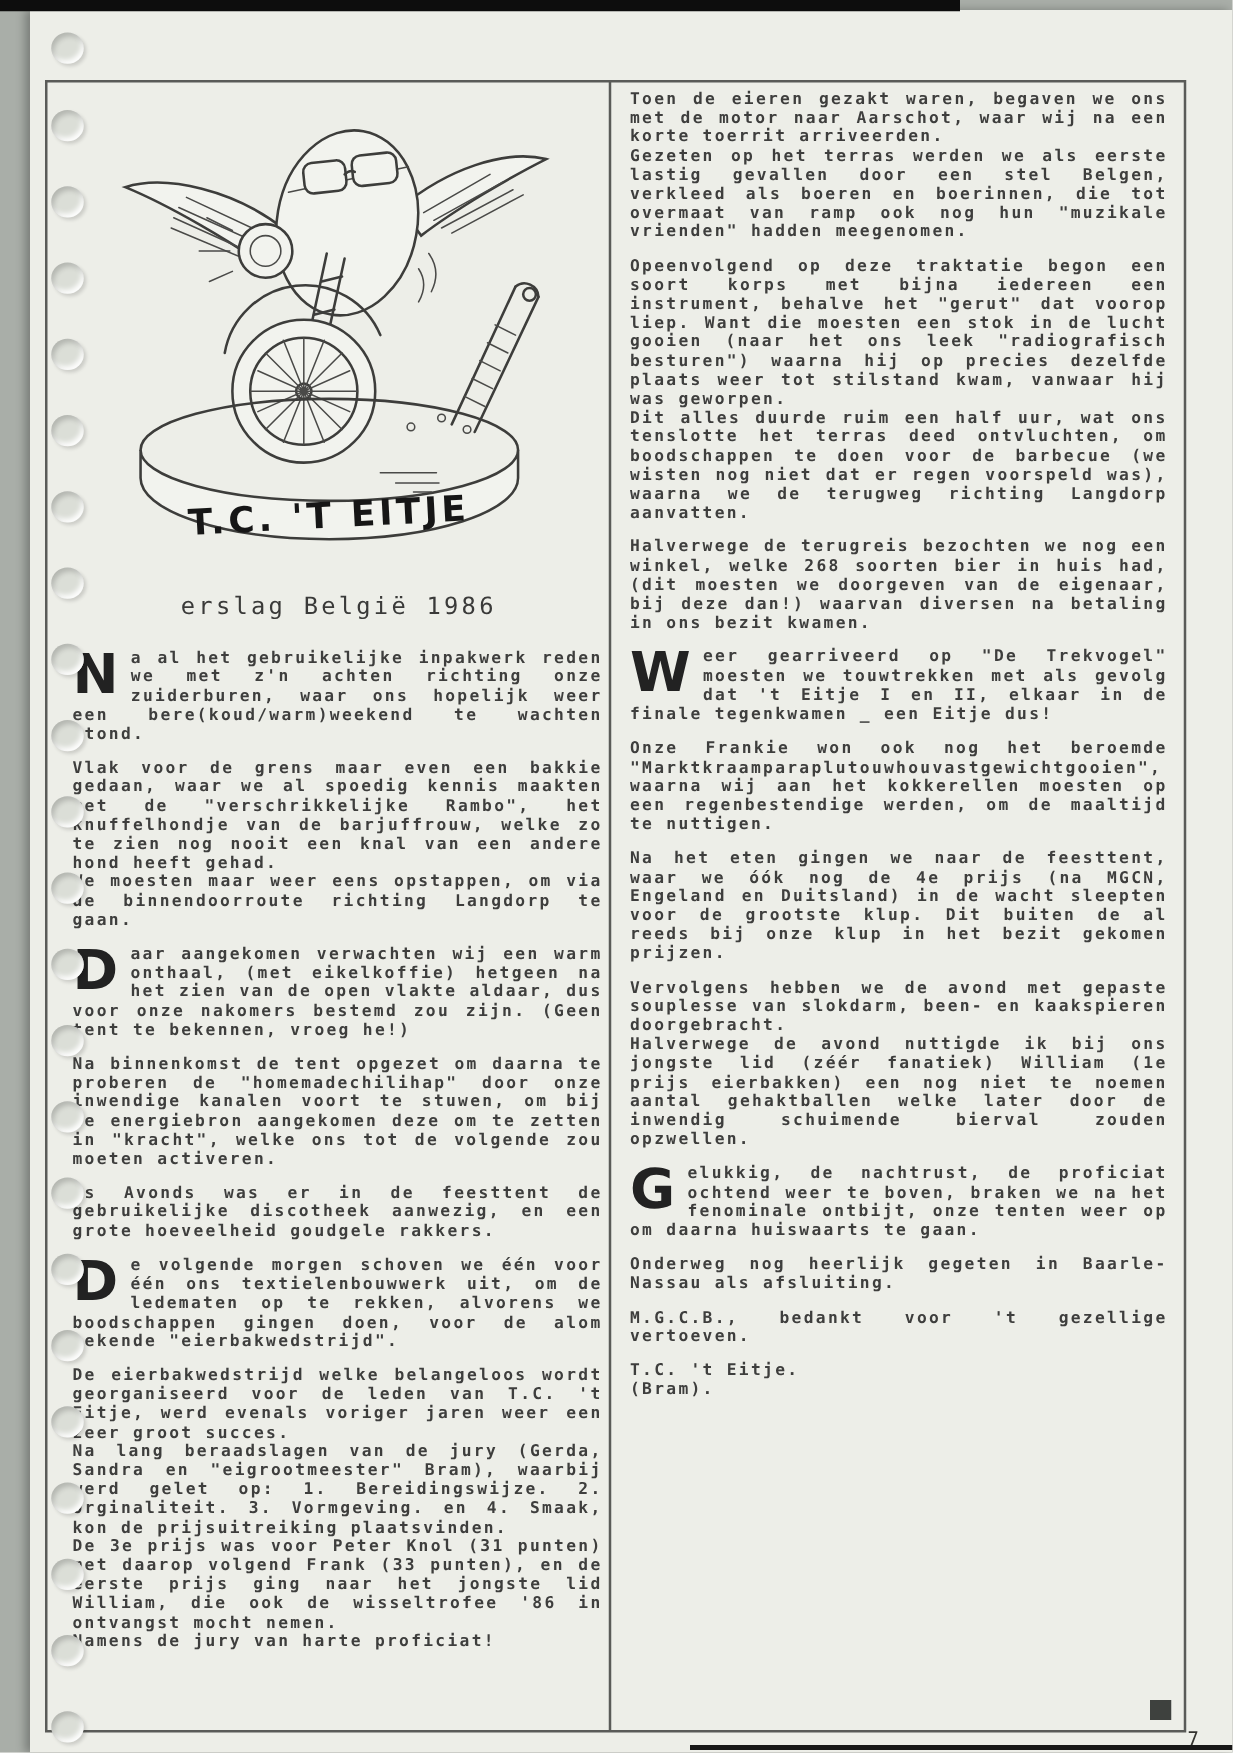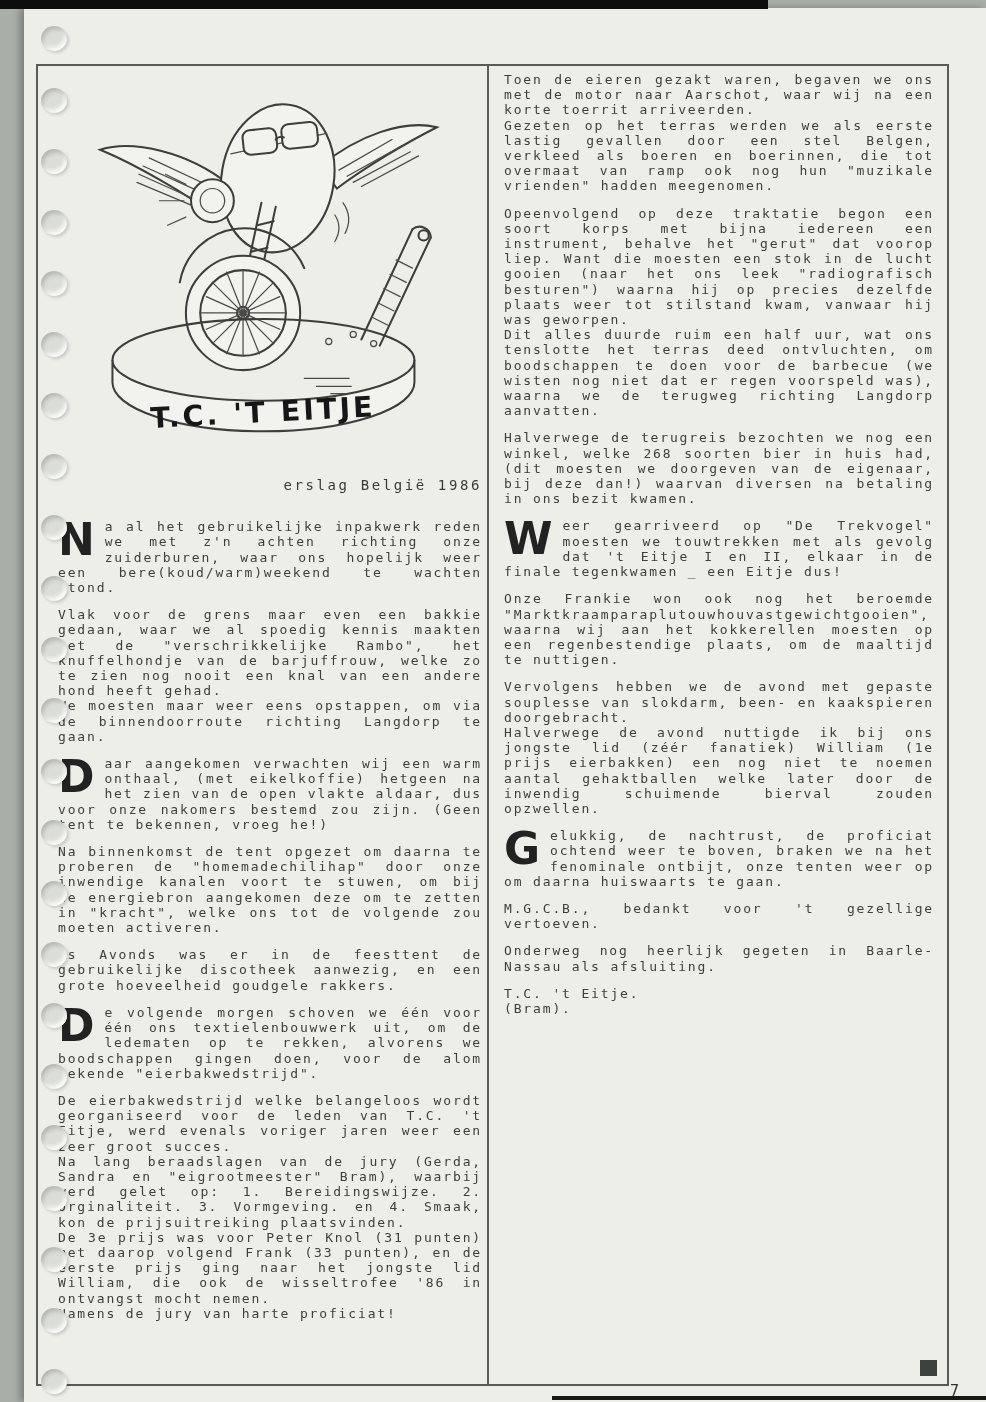--- a/index.html
+++ b/index.html
@@ -27,31 +27,31 @@
     position:absolute;left:487px;top:64px;width:2px;height:1320px;background:#5a5b58;
   }
   .col{
     position:absolute;color:#3e3e3d;
     font-size:13px;line-height:15.2px;letter-spacing:1.85px;
     text-align:justify;
   }
   .col-left{left:58px;top:72px;width:424px;}
   .col-right{left:504px;top:72px;width:430px;}
   .para{margin:0 0 12px 0;}
-  .ptext{white-space:pre-line;}
+  .ptext{white-space:pre-line;font-weight:bold;}
   .dropcap{
     float:left;
     font-family:"DejaVu Sans","Liberation Sans",sans-serif;
     font-weight:bold;font-size:44px;line-height:40px;
     margin:1px 8px 1px 0;color:#222;
   }
   .dropcap:empty{display:none;}
   .article-title{
-    font-size:14px;letter-spacing:2.6px;color:#3a3a39;
-    margin:14px 0 26px 2px;text-align:right;
+    font-size:19px;letter-spacing:2.6px;color:#3a3a39;
+    margin:14px 0 26px 2px;text-align:center;
   }
   .illustration{position:relative;height:392px;}
   .illustration svg{position:absolute;left:32px;top:0;}
   .ink{stroke:#3d3d3b;stroke-width:2;fill:none;stroke-linecap:round;}
   .ink-fill{stroke:#3d3d3b;stroke-width:2;fill:#f2f3ee;}
   .thin{stroke:#4a4a48;stroke-width:1.2;fill:none;stroke-linecap:round;}
   .banner-text{
     font-family:"DejaVu Sans","Liberation Sans",sans-serif;
     font-weight:bold;font-size:28px;letter-spacing:3px;fill:#161616;
   }
@@ -160,26 +160,27 @@
 Namens de jury van harte proficiat!</span></p>
   </div>
 
   <div class="col col-right">
     <p class="para"><span class="ptext">Toen de eieren gezakt waren, begaven we ons met de motor naar Aarschot, waar wij na een korte toerrit arriveerden.
 Gezeten op het terras werden we als eerste lastig gevallen door een stel Belgen, verkleed als boeren en boerinnen, die tot overmaat van ramp ook nog hun "muzikale vrienden" hadden meegenomen.</span></p>
     <p class="para"><span class="ptext">Opeenvolgend op deze traktatie begon een soort korps met bijna iedereen een instrument, behalve het "gerut" dat voorop liep. Want die moesten een stok in de lucht gooien (naar het ons leek "radiografisch besturen") waarna hij op precies dezelfde plaats weer tot stilstand kwam, vanwaar hij was geworpen.
 Dit alles duurde ruim een half uur, wat ons tenslotte het terras deed ontvluchten, om boodschappen te doen voor de barbecue (we wisten nog niet dat er regen voorspeld was), waarna we de terugweg richting Langdorp aanvatten.</span></p>
     <p class="para"><span class="ptext">Halverwege de terugreis bezochten we nog een winkel, welke 268 soorten bier in huis had, (dit moesten we doorgeven van de eigenaar, bij deze dan!) waarvan diversen na betaling in ons bezit kwamen.</span></p>
     <p class="para"><span class="dropcap">W</span><span class="ptext">eer gearriveerd op "De Trekvogel" moesten we touwtrekken met als gevolg dat 't Eitje I en II, elkaar in de finale tegenkwamen _ een Eitje dus!</span></p>
-    <p class="para"><span class="ptext">Onze Frankie won ook nog het beroemde "Marktkraamparaplutouwhouvastgewichtgooien", waarna wij aan het kokkerellen moesten op een regenbestendige plaats, om de maaltijd te nuttigen.</span></p>
+    <p class="para"><span class="ptext">Onze Frankie won ook nog het beroemde "Marktkraamparaplutouwhouvastgewichtgooien", waarna wij aan het kokkerellen moesten op een regenbestendige werden, om de maaltijd te nuttigen.</span></p>
+    <p class="para"><span class="ptext">Na het eten gingen we naar de feesttent, waar we óók nog de 4e prijs (na MGCN, Engeland en Duitsland) in de wacht sleepten voor de grootste klup. Dit buiten de al reeds bij onze klup in het bezit gekomen prijzen.</span></p>
     <p class="para"><span class="ptext">Vervolgens hebben we de avond met gepaste souplesse van slokdarm, been- en kaakspieren doorgebracht.
 Halverwege de avond nuttigde ik bij ons jongste lid (zéér fanatiek) William (1e prijs eierbakken) een nog niet te noemen aantal gehaktballen welke later door de inwendig schuimende bierval zouden opzwellen.</span></p>
     <p class="para"><span class="dropcap">G</span><span class="ptext">elukkig, de nachtrust, de proficiat ochtend weer te boven, braken we na het fenominale ontbijt, onze tenten weer op om daarna huiswaarts te gaan.</span></p>
+    <p class="para"><span class="ptext">Onderweg nog heerlijk gegeten in Baarle-Nassau als afsluiting.</span></p>
     <p class="para"><span class="ptext">M.G.C.B., bedankt voor 't gezellige vertoeven.</span></p>
-    <p class="para"><span class="ptext">Onderweg nog heerlijk gegeten in Baarle-Nassau als afsluiting.</span></p>
     <p class="para"><span class="ptext">T.C. 't Eitje.
 (Bram).</span></p>
   </div>
 
   <div class="hole" style="top:26px"></div>
   <div class="hole" style="top:88px"></div>
   <div class="hole" style="top:149px"></div>
   <div class="hole" style="top:210px"></div>
   <div class="hole" style="top:271px"></div>
   <div class="hole" style="top:332px"></div>

